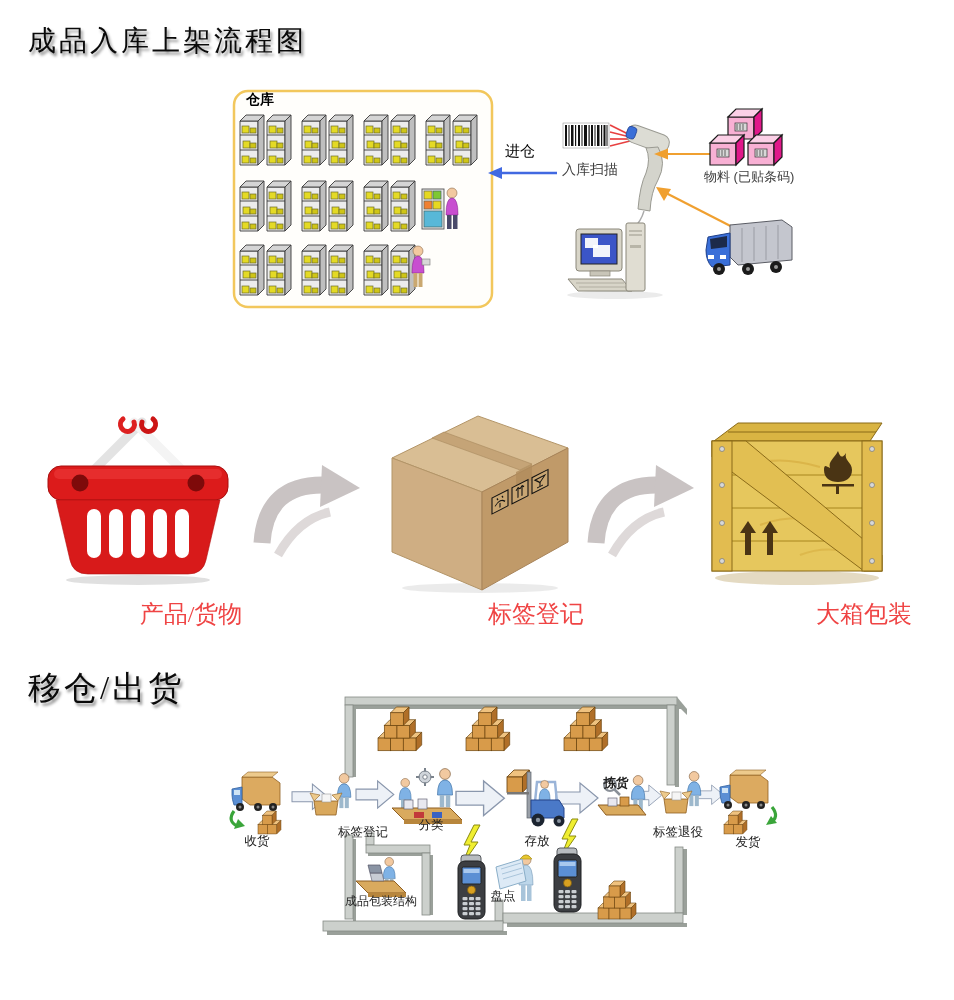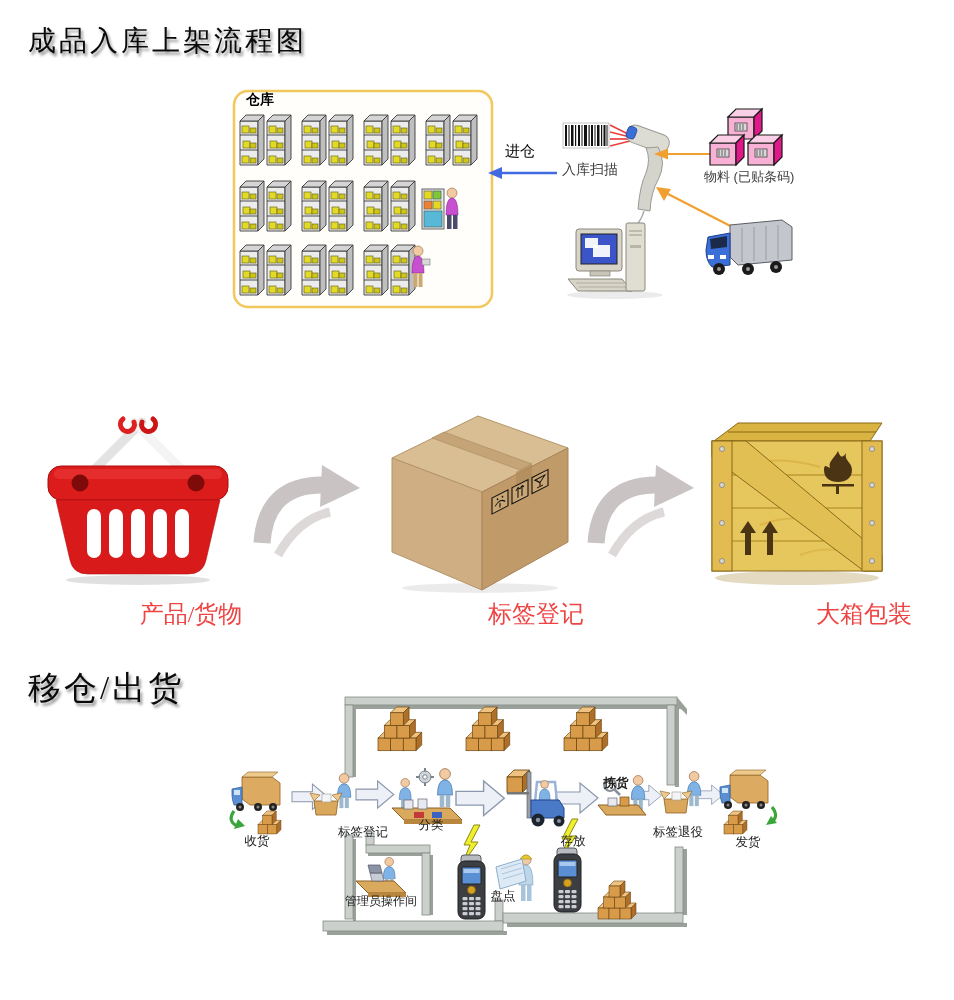--- a/index.html
+++ b/index.html
@@ -478,20 +478,20 @@
       <line x1="5" y1="18" x2="25" y2="12" stroke="#a8c4da"></line>
       <line x1="6" y1="23" x2="26" y2="17" stroke="#a8c4da"></line>
       <line x1="7" y1="28" x2="27" y2="22" stroke="#a8c4da"></line>
     </g>
     <use href="#pyr" transform="translate(370,198)"></use>
   </svg>
 
   <span class="lbl flow-lbl c" style="left:257px;top:833px;">收货</span>
   <span class="lbl flow-lbl c" style="left:344px;top:824px;margin-left:19px;">标签登记</span>
   <span class="lbl flow-lbl c" style="left:421px;top:817px;margin-left:10px;">分类</span>
-  <span class="lbl flow-lbl c" style="left:537px;top:833px;margin-left:36px;">存放</span>
+  <span class="lbl flow-lbl c" style="left:537px;top:833px;">存放</span>
   <span class="lbl flow-lbl c" style="left:616px;top:775px;font-weight:bold;">拣货</span>
   <span class="lbl flow-lbl c" style="left:678px;top:824px;">标签退役</span>
   <span class="lbl flow-lbl c" style="left:748px;top:834px;">发货</span>
-  <span class="lbl flow-lbl c" style="left:381px;top:893px;font-size:12px;">管理员操作间</span>
+  <span class="lbl flow-lbl c" style="left:381px;top:893px;font-size:12px;">成品包装结构</span>
   <span class="lbl flow-lbl c" style="left:503px;top:888px;">盘点</span>
 
 </div>
 
 </body></html>

